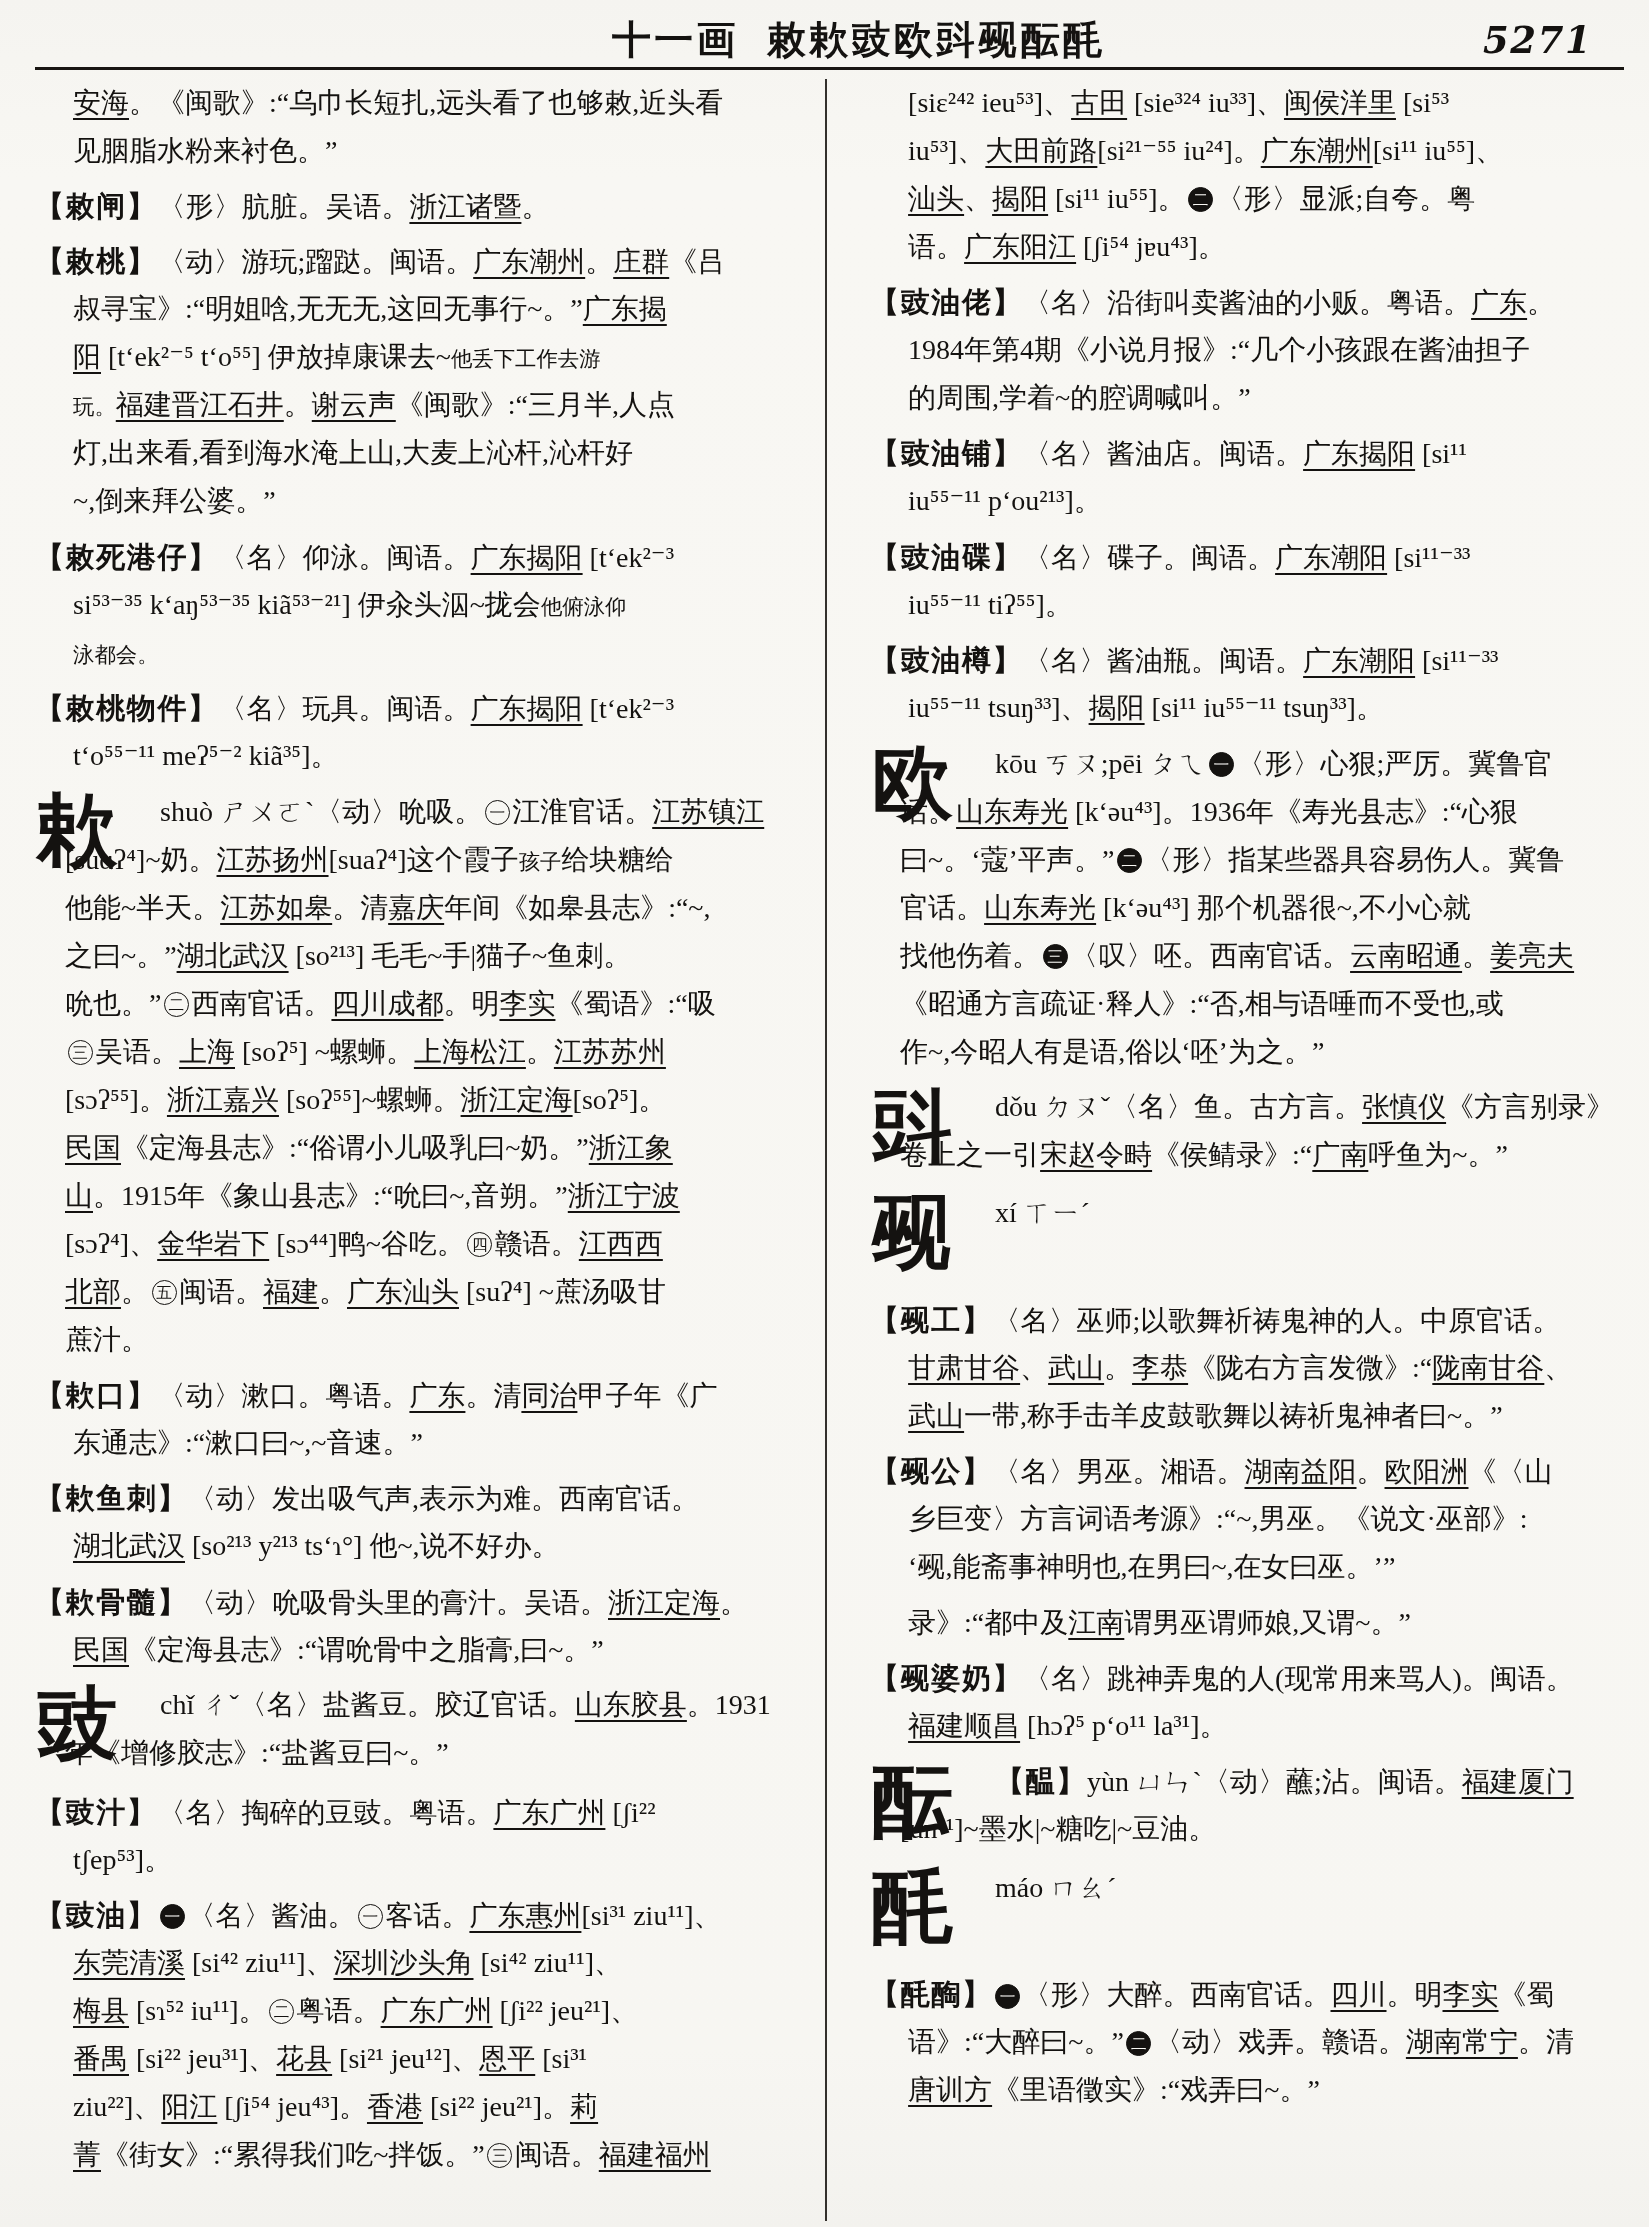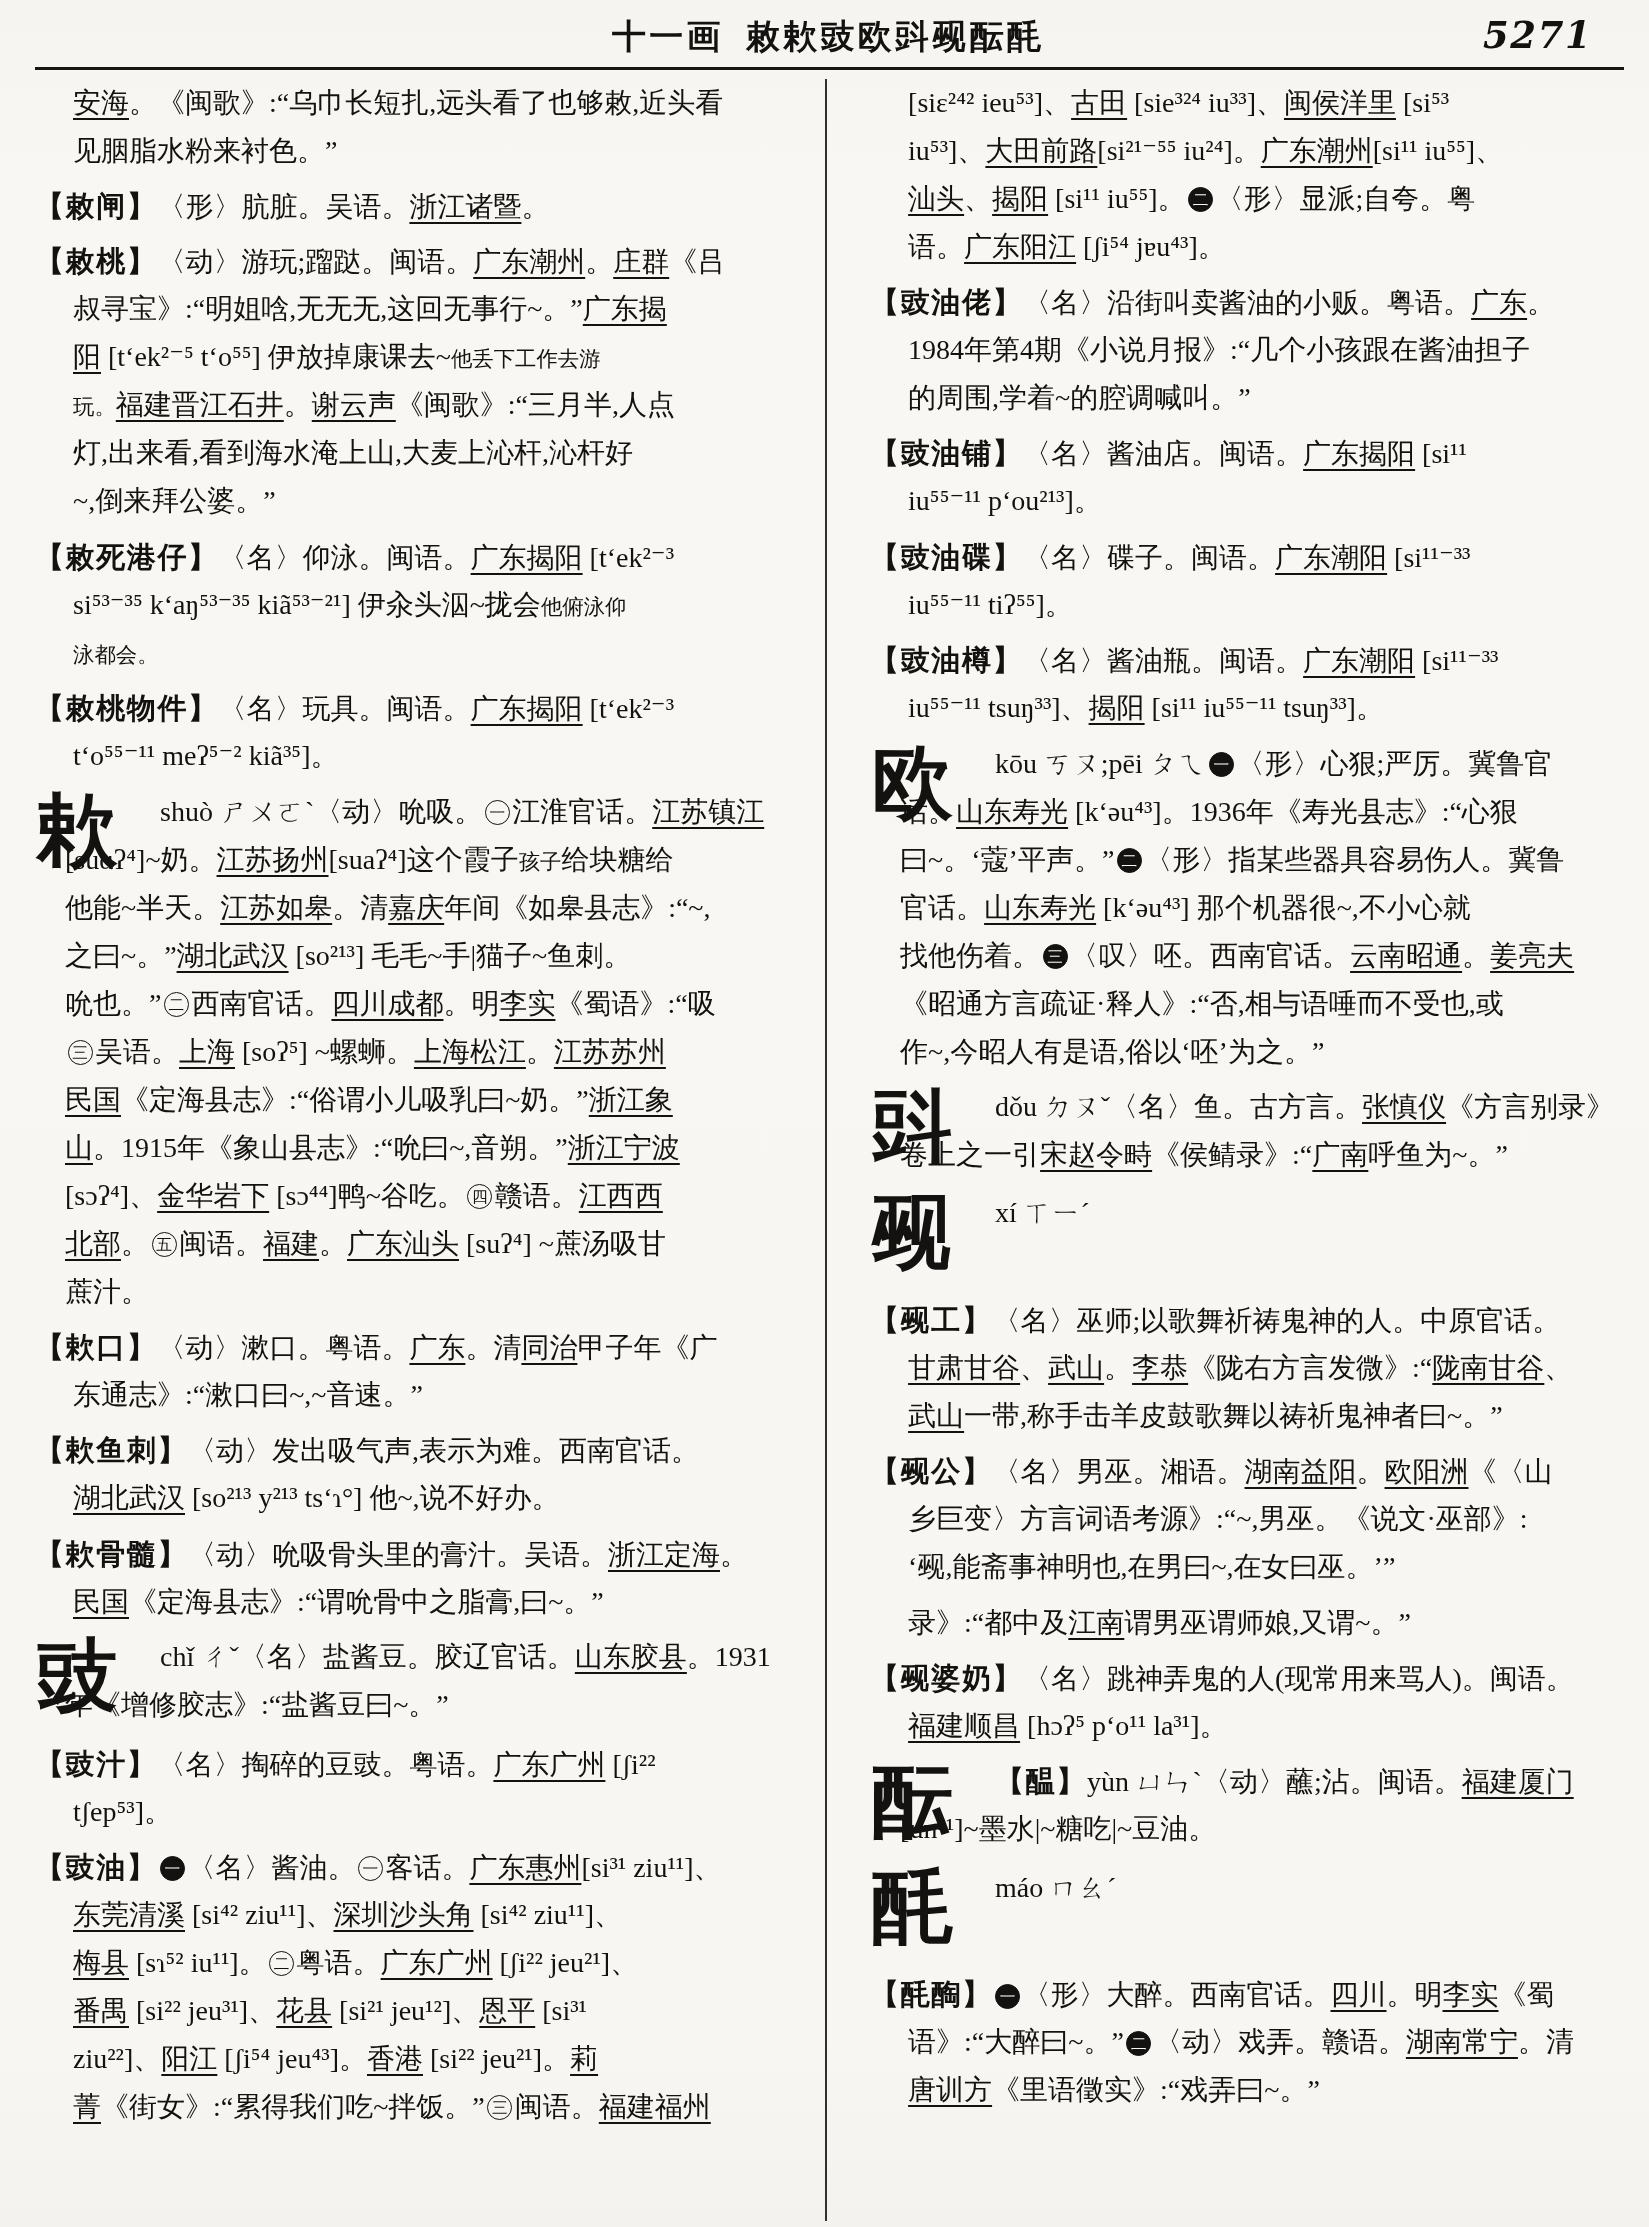--- a/index.html
+++ b/index.html
@@ -11,21 +11,21 @@
     color:#141210;
     font-family:"Liberation Serif","DejaVu Serif",serif;
     padding:13.2px 20.6px 0 35px;
     overflow:hidden;
   }
   .hdr{
     display:flex;align-items:baseline;
     height:51px;
     font-weight:bold;
   }
-  .runhead{margin-left:577px;display:flex;gap:22px;font-size:34px;letter-spacing:3.3px;}
+  .runhead{margin-left:577px;display:flex;gap:28px;font-size:39px;letter-spacing:3.3px;}
   .pageno{margin-left:auto;margin-right:37px;font-size:37px;font-style:italic;font-family:"DejaVu Serif",serif;letter-spacing:1.6px;}
   .toprule{border-top:3.3px solid #181512;margin:3.3px 5px 0 0;}
   .cols{display:flex;margin-top:8.2px;min-height:2142px;}
   .col{box-sizing:border-box;}
   .col.left{width:786px;}
   .divider{width:0;border-left:2.5px solid #33302c;margin-left:4.1px;}
   .col.right{flex:1;padding-left:43px;}
   .block{margin-bottom:7.4px;}
   .line{
     font-size:28px;line-height:48px;height:48px;
@@ -89,20 +89,21 @@
           <div class="line ind">t‘o⁵⁵⁻¹¹ meʔ⁵⁻² kiã³⁵]。</div>
         </div>
         <div class="block head">
           <span class="bigchar">欶</span>
           <div class="line first">shuò ㄕㄨㄛˋ〈动〉吮吸。<span class="circ">一</span>江淮官话。<span class="u">江苏镇江</span></div>
           <div class="line ind2">[suɑʔ⁴]~奶。<span class="u">江苏扬州</span>[suaʔ⁴]这个霞子<span class="small">孩子</span>给块糖给</div>
           <div class="line ind2">他能~半天。<span class="u">江苏如皋</span>。清<span class="u">嘉庆</span>年间《如皋县志》:“~,</div>
           <div class="line ind2">之曰~。”<span class="u">湖北武汉</span> [so²¹³] 毛毛~手|猫子~鱼刺。</div>
           <div class="line ind2">吮也。”<span class="circ">二</span>西南官话。<span class="u">四川成都</span>。明<span class="u">李实</span>《蜀语》:“吸</div>
           <div class="line ind2"><span class="circ">三</span>吴语。<span class="u">上海</span> [soʔ⁵] ~螺蛳。<span class="u">上海松江</span>。<span class="u">江苏苏州</span></div>
+          <div class="line ind2">[sɔʔ⁵⁵]。<span class="u">浙江嘉兴</span> [soʔ⁵⁵]~螺蛳。<span class="u">浙江定海</span>[soʔ⁵]。</div>
           <div class="line ind2"><span class="u">民国</span>《定海县志》:“俗谓小儿吸乳曰~奶。”<span class="u">浙江象</span></div>
           <div class="line ind2"><span class="u">山</span>。1915年《象山县志》:“吮曰~,音朔。”<span class="u">浙江宁波</span></div>
           <div class="line ind2">[sɔʔ⁴]、<span class="u">金华岩下</span> [sɔ⁴⁴]鸭~谷吃。<span class="circ">四</span>赣语。<span class="u">江西西</span></div>
           <div class="line ind2"><span class="u">北部</span>。<span class="circ">五</span>闽语。<span class="u">福建</span>。<span class="u">广东汕头</span> [suʔ⁴] ~蔗汤吸甘</div>
           <div class="line ind2">蔗汁。</div>
         </div>
         <div class="block entry">
           <div class="line"><span class="hw">【欶口】</span>〈动〉漱口。粤语。<span class="u">广东</span>。清<span class="u">同治</span>甲子年《广</div>
           <div class="line ind">东通志》:“漱口曰~,~音速。”</div>
         </div>

